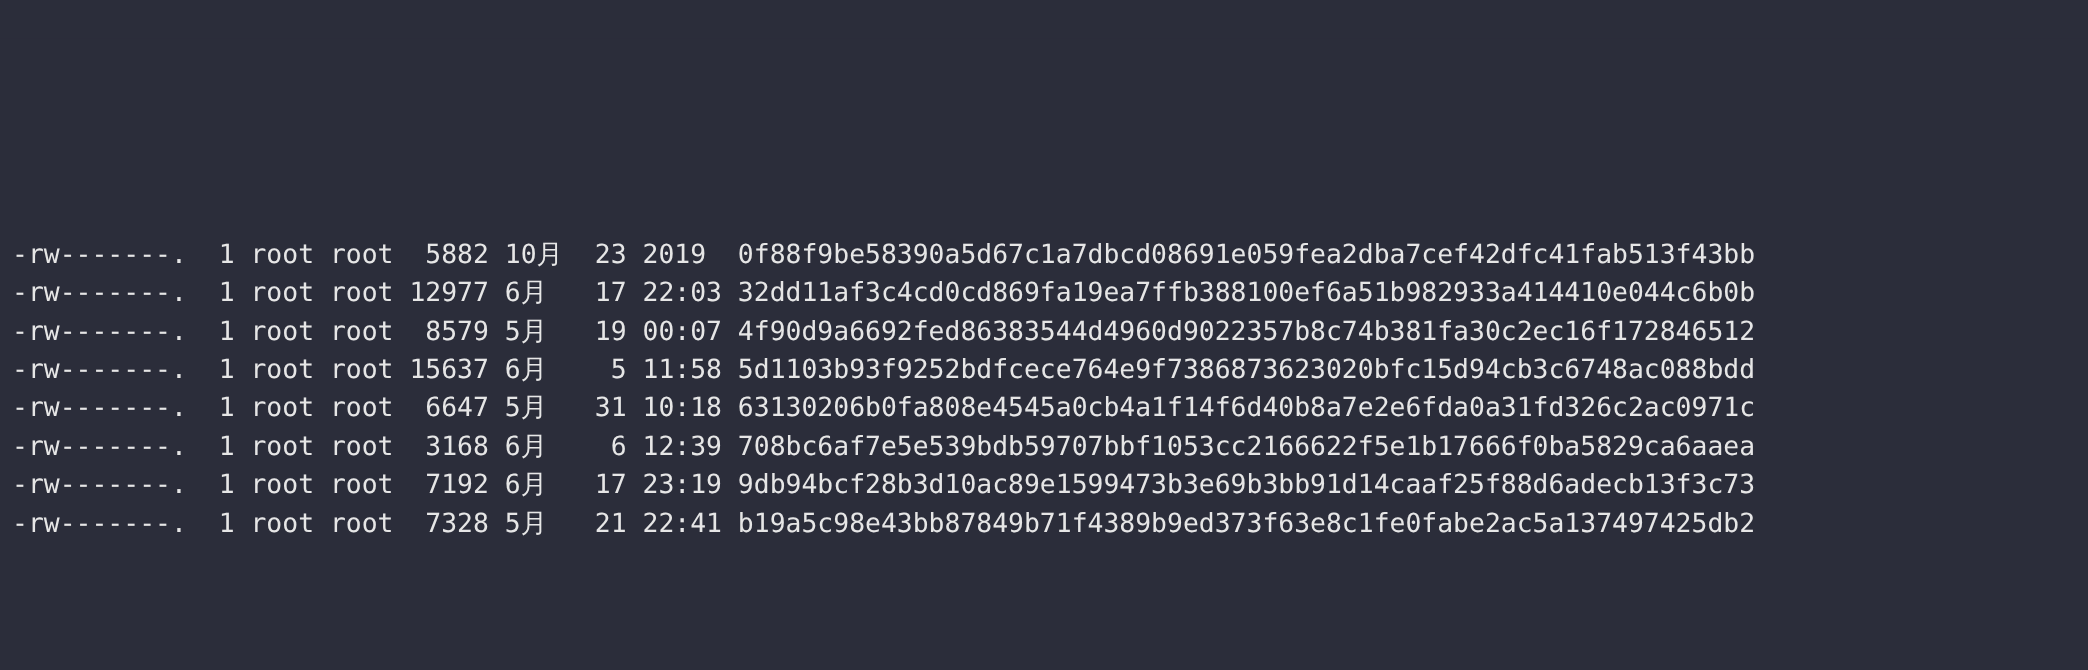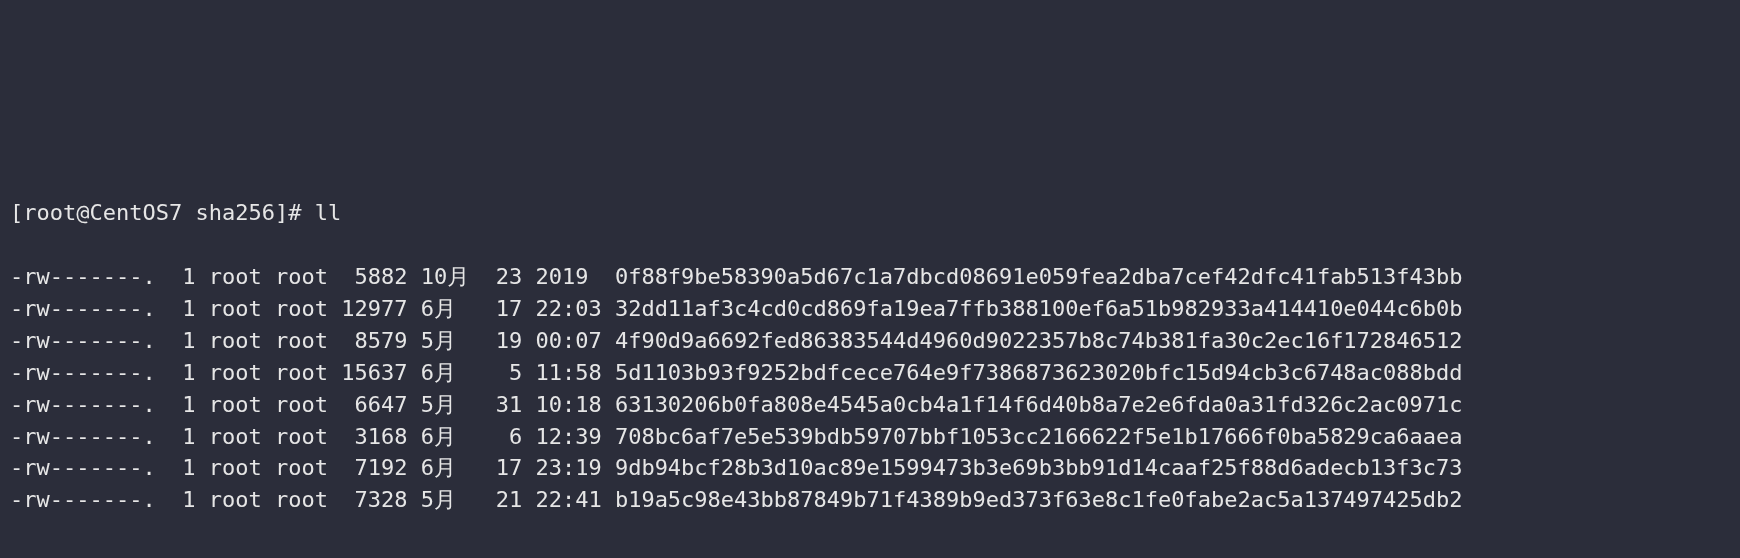--- a/index.html
+++ b/index.html
@@ -15,19 +15,18 @@
   .terminal {
     padding: 6px 10px;
   }
 </style>
 </head>
 <body>
 
 
 
 <div class="terminal">
-<div><span>[root@CentOS7 sha256]#</span> <span>ll</span></div>
 <div id="listing-container"><div><span>-rw-------. </span> <span>1</span> <span>root</span> <span>root</span> <span> 5882</span> <span>10月 </span> <span>23</span> <span>2019 </span> <span>0f88f9be58390a5d67c1a7dbcd08691e059fea2dba7cef42dfc41fab513f43bb</span></div><div><span>-rw-------. </span> <span>1</span> <span>root</span> <span>root</span> <span>12977</span> <span>6月  </span> <span>17</span> <span>22:03</span> <span>32dd11af3c4cd0cd869fa19ea7ffb388100ef6a51b982933a414410e044c6b0b</span></div><div><span>-rw-------. </span> <span>1</span> <span>root</span> <span>root</span> <span> 8579</span> <span>5月  </span> <span>19</span> <span>00:07</span> <span>4f90d9a6692fed86383544d4960d9022357b8c74b381fa30c2ec16f172846512</span></div><div><span>-rw-------. </span> <span>1</span> <span>root</span> <span>root</span> <span>15637</span> <span>6月  </span> <span> 5</span> <span>11:58</span> <span>5d1103b93f9252bdfcece764e9f7386873623020bfc15d94cb3c6748ac088bdd</span></div><div><span>-rw-------. </span> <span>1</span> <span>root</span> <span>root</span> <span> 6647</span> <span>5月  </span> <span>31</span> <span>10:18</span> <span>63130206b0fa808e4545a0cb4a1f14f6d40b8a7e2e6fda0a31fd326c2ac0971c</span></div><div><span>-rw-------. </span> <span>1</span> <span>root</span> <span>root</span> <span> 3168</span> <span>6月  </span> <span> 6</span> <span>12:39</span> <span>708bc6af7e5e539bdb59707bbf1053cc2166622f5e1b17666f0ba5829ca6aaea</span></div><div><span>-rw-------. </span> <span>1</span> <span>root</span> <span>root</span> <span> 7192</span> <span>6月  </span> <span>17</span> <span>23:19</span> <span>9db94bcf28b3d10ac89e1599473b3e69b3bb91d14caaf25f88d6adecb13f3c73</span></div><div><span>-rw-------. </span> <span>1</span> <span>root</span> <span>root</span> <span> 7328</span> <span>5月  </span> <span>21</span> <span>22:41</span> <span>b19a5c98e43bb87849b71f4389b9ed373f63e8c1fe0fabe2ac5a137497425db2</span></div></div>
 
 </div>
 
 
 
 
 </body></html>

